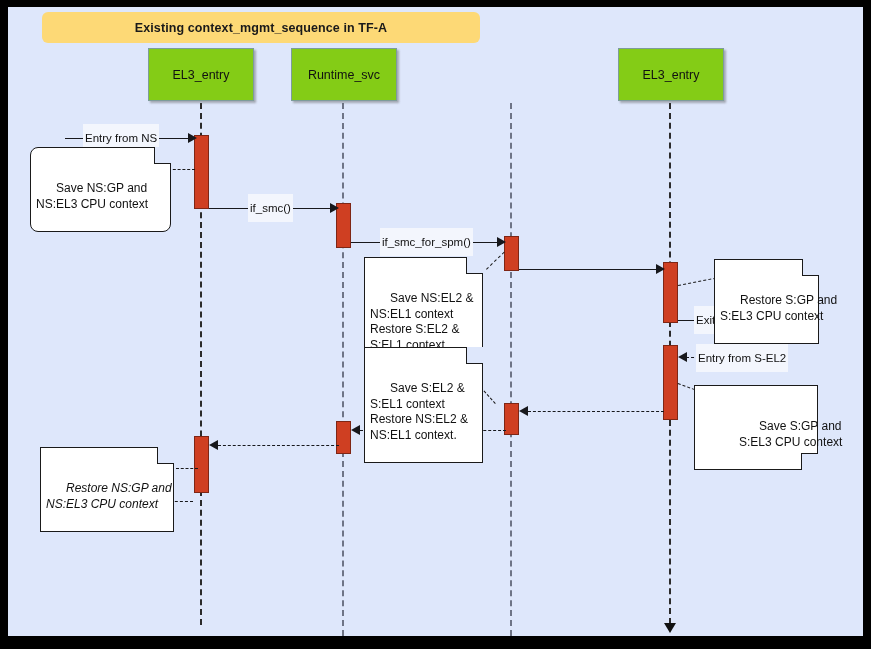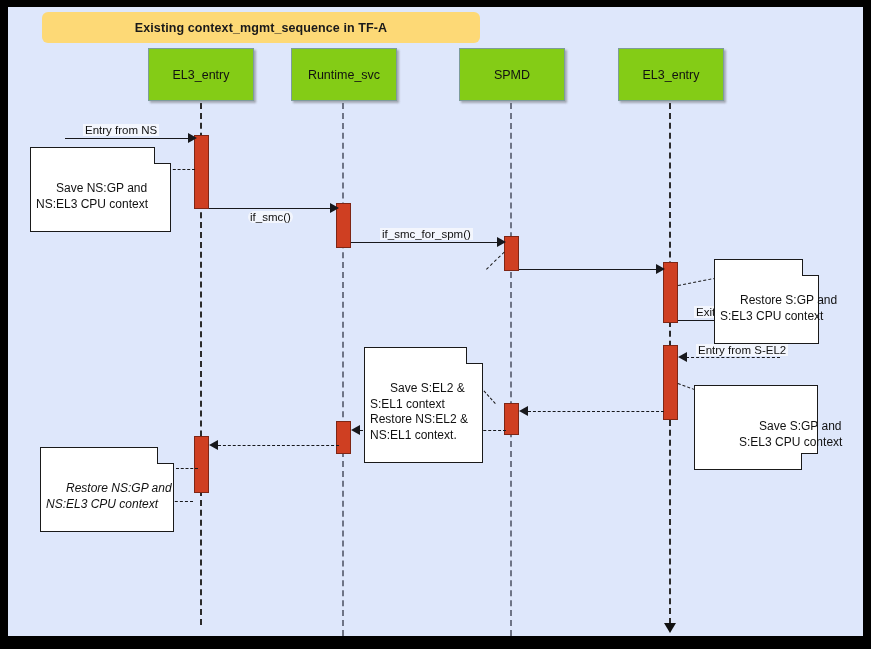--- a/index.html
+++ b/index.html
@@ -80,21 +80,21 @@
     position: absolute;
     width: 0; height: 0;
     border-top: 5px solid transparent;
     border-bottom: 5px solid transparent;
     border-right: 9px solid #17181c;
   }
   .msg-label {
     position: absolute;
     font-size: 11.5px; color: #111;
     background: #f3f6fd;
-    padding: 0 2px;
+    padding: 8px 2px;
     white-space: nowrap;
   }
   
   .note {
     position: absolute;
     background: #ffffff;
     border: 1px solid #1a1a1a;
     font-size: 12px;
     color: #111;
     line-height: 15.5px;
@@ -137,23 +137,20 @@
     <div class="lifeline grey" style="left:502px; top:96px; height:533px;"></div>
     <div class="lifeline" style="left:661px; top:96px; height:521px;"></div>
     <div class="lifeline-arrow" style="left:656px; top:616px;"></div>
 
     <div class="participant" style="left:140px; top:41px;">
       <span>EL3_entry</span>
     </div>
     <div class="participant" style="left:283px; top:41px;">
       <span>Runtime_svc</span>
     </div>
-    <div class="participant" style="left:451px; top:41px;">
-      <span>SPMD</span>
-    </div>
     <div class="participant" style="left:610px; top:41px;">
       <span>EL3_entry</span>
     </div>
 
     <div class="activation" style="left:186px; top:128px; height:74px;"></div>
     <div class="activation" style="left:186px; top:429px; height:57px;"></div>
 
     <div class="activation" style="left:328px; top:196px; height:45px;"></div>
     <div class="activation" style="left:328px; top:414px; height:33px;"></div>
 
@@ -162,21 +159,21 @@
 
     <div class="activation" style="left:655px; top:255px; height:61px;"></div>
     <div class="activation" style="left:655px; top:338px; height:75px;"></div>
 
     <div class="msg-line" style="left:57px; top:131px; width:128px;"></div>
     <div class="arrowhead-r" style="left:180px; top:126px;"></div>
     <div class="msg-label" style="left:75px; top:117px;">Entry from NS</div>
 
     <div class="msg-line" style="left:201px; top:201px; width:124px;"></div>
     <div class="arrowhead-r" style="left:322px; top:196px;"></div>
-    <div class="msg-label" style="left:240px; top:204px;border-radius:6px;">if_smc()</div>
+    <div class="msg-label" style="left:240px; top:187px;">if_smc()</div>
 
     <div class="msg-line" style="left:343px; top:235px; width:150px;"></div>
     <div class="arrowhead-r" style="left:489px; top:230px;"></div>
     <div class="msg-label" style="left:372px; top:221px;">if_smc_for_spm()</div>
 
     <div class="msg-line" style="left:511px; top:262px; width:141px;"></div>
     <div class="arrowhead-r" style="left:648px; top:257px;"></div>
 
     <div class="msg-line" style="left:670px; top:313px; width:87px;"></div>
     <div class="arrowhead-r" style="left:753px; top:308px;"></div>
@@ -198,26 +195,33 @@
     <div class="msg-line dashed" style="left:96px; top:494px; width:89px;"></div>
     <div class="arrowhead-l" style="left:87px; top:489px;"></div>
 
     <div class="note-link" style="left:160px; top:162px; width:27px;"></div>
     <div class="note-link" style="left:478px; top:262px; width:25px; transform:rotate(-44deg);"></div>
     <div class="note-link" style="left:670px; top:278px; width:44px; transform:rotate(-11deg);"></div>
     <div class="note-link" style="left:670px; top:376px; width:28px; transform:rotate(20deg);"></div>
     <div class="note-link" style="left:487px; top:397px; width:36px; transform:rotate(-132deg);"></div>
     <div class="note-link" style="left:168px; top:461px; width:22px;"></div>
 
-    <div class="note" style="left:22px; top:140px; width:141px;">
+    <div class="note" style="left:22px; top:140px; width:141px;border-radius:8px;">
       <span class="fold"></span>
       <span>Save NS:GP and
 NS:EL3 CPU context</span>
     </div>
 
+    <div class="note" style="left:356px; top:250px; width:119px;">
+      <span class="fold"></span>
+      <span>Save NS:EL2 &amp;
+NS:EL1 context
+Restore S:EL2 &amp;
+S:EL1 context.</span>
+    </div>
 
     <div class="note" style="left:706px; top:252px; width:105px;">
       <span class="fold"></span>
       <span>Restore S:GP and
 S:EL3 CPU context</span>
     </div>
 
     <div class="note fold-br" style="left:686px; top:378px; width:124px;padding-left:44px;">
       <span class="fold"></span>
       <span>Save S:GP and

